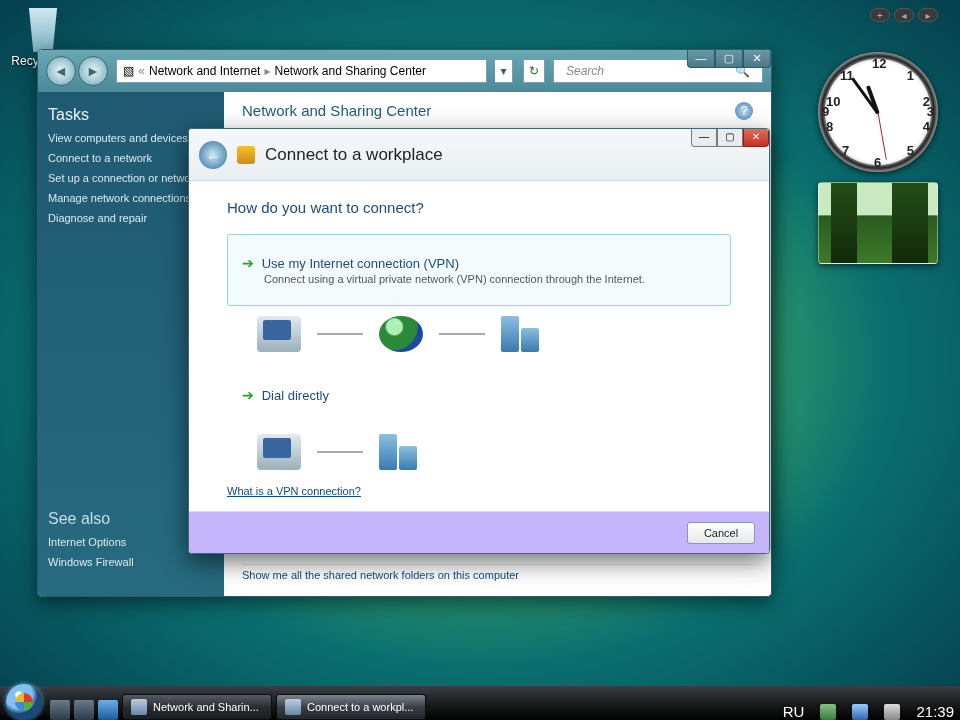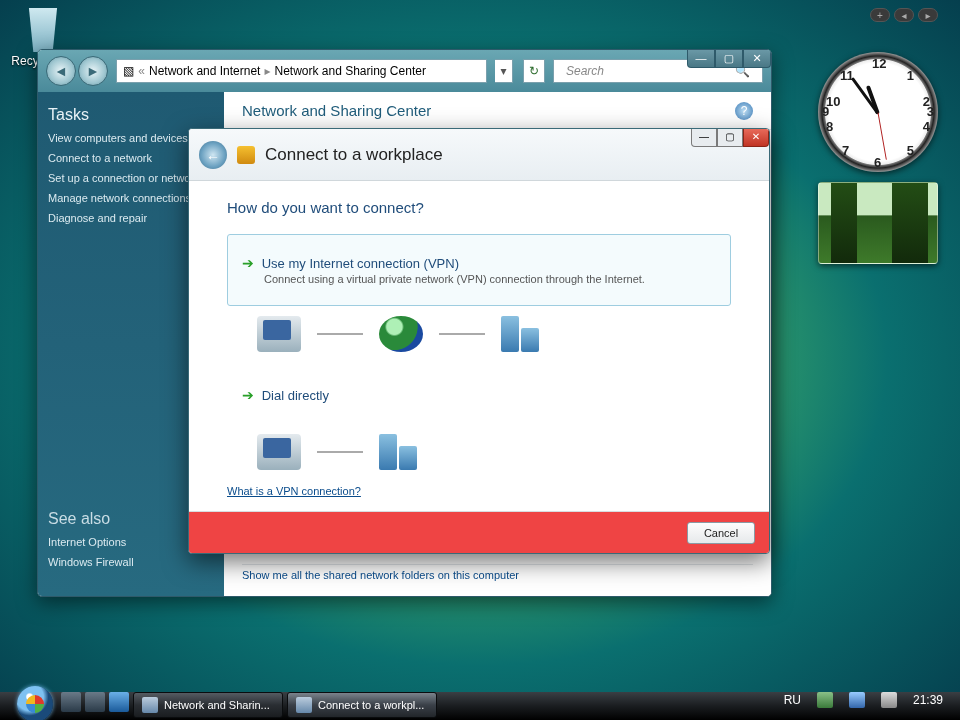--- a/index.html
+++ b/index.html
@@ -107,32 +107,32 @@
   .diagram{display:flex;align-items:center;gap:16px;margin:10px 0 14px 30px;}
   .diagram .pc, .diagram .srv, .diagram .globe { width:44px; height:36px; }
   .diagram .pc{background:linear-gradient(#e4eaee,#9ab0bc);border-radius:4px;position:relative;}
   .diagram .pc::after{content:"";position:absolute;left:6px;top:4px;width:28px;height:20px;background:#3a66a0;border-radius:2px;}
   .diagram .globe{border-radius:50%;background:radial-gradient(circle at 35% 30%,#aef0b6 0 20%,#2a8a3a 25% 60%,#1a4aa0 62% 100%);}
   .diagram .srv{display:flex;gap:2px;}
   .diagram .srv::before{content:"";width:18px;height:36px;background:linear-gradient(#8ac0e0,#3a7ab0);border-radius:2px;}
   .diagram .srv::after{content:"";width:18px;height:24px;margin-top:12px;background:linear-gradient(#8ac0e0,#3a7ab0);border-radius:2px;}
   .diagram .line{width:46px;height:0;border-top:2px solid #aaa;}
   .vpnlink{color:#0a4c8c;text-decoration:underline;font-size:11px;cursor:default;}
-  .wizard .wfoot{height:42px;background:#ef4444;border-top:1px solid #d8dde0;display:flex;align-items:center;justify-content:flex-end;padding:8px 14px;}
+  .wizard .wfoot{height:42px;background:#c4b5fd;border-top:1px solid #d8dde0;display:flex;align-items:center;justify-content:flex-end;padding:8px 14px;}
   .btn{min-width:68px;height:22px;background:linear-gradient(#fdfdfd,#e6e9eb);border:1px solid #8a9aa4;border-radius:3px;font-size:11px;color:#222;}
 
   
-  .taskbar{position:absolute;left:0;right:0;bottom:0;height:28px;background:linear-gradient(#3a3f44 0%,#1a1d20 50%,#000 100%);display:flex;align-items:flex-start;padding:0 17px;gap:4px;}
+  .taskbar{position:absolute;left:0;right:0;bottom:0;height:34px;background:linear-gradient(#3a3f44 0%,#1a1d20 50%,#000 100%);display:flex;align-items:flex-end;padding:0 6px;gap:4px;}
   .start{width:36px;height:36px;border-radius:50%;background:radial-gradient(circle at 35% 30%,#fff 0 8%,#7ec1f2 12% 40%,#1a4a7a 55% 100%);margin-top:-6px;margin-right:4px;position:relative;box-shadow:0 0 4px rgba(120,200,255,.8);}
   .start::after{content:"";position:absolute;inset:9px;border-radius:50%;background:conic-gradient(#e03a2a 0 25%,#52b043 0 50%,#3a8ad6 0 75%,#f0b820 0);}
   .ql{width:20px;height:20px;background:linear-gradient(#6a7a88,#2a3a48);border-radius:2px;}
   .tbitem{height:26px;min-width:150px;background:linear-gradient(#555b62,#2a2e33 50%,#1a1d20);border:1px solid #0a0c0e;border-radius:3px;display:flex;align-items:center;gap:6px;padding:0 8px;color:#fff;font-size:11px;}
   .tbitem.active{background:linear-gradient(#7a838c,#3a4048 50%,#22262a);}
   .tbitem .tico{width:16px;height:16px;background:linear-gradient(#bcd,#68a);border-radius:2px;}
-  .tray{margin-left:auto;display:flex;align-items:center;gap:16px;color:#fff;font-size:12px;}
+  .tray{margin-left:auto;display:flex;align-items:center;gap:16px;color:#fff;font-size:15px;}
   .tray .ic{width:16px;height:16px;background:linear-gradient(#8ac088,#3a7a3a);border-radius:2px;}
 </style>
 </head>
 <body>
 
 <div class="desktop-icon">
   <div class="bin"></div>
   <div>Recycle Bin</div>
 </div>
 

